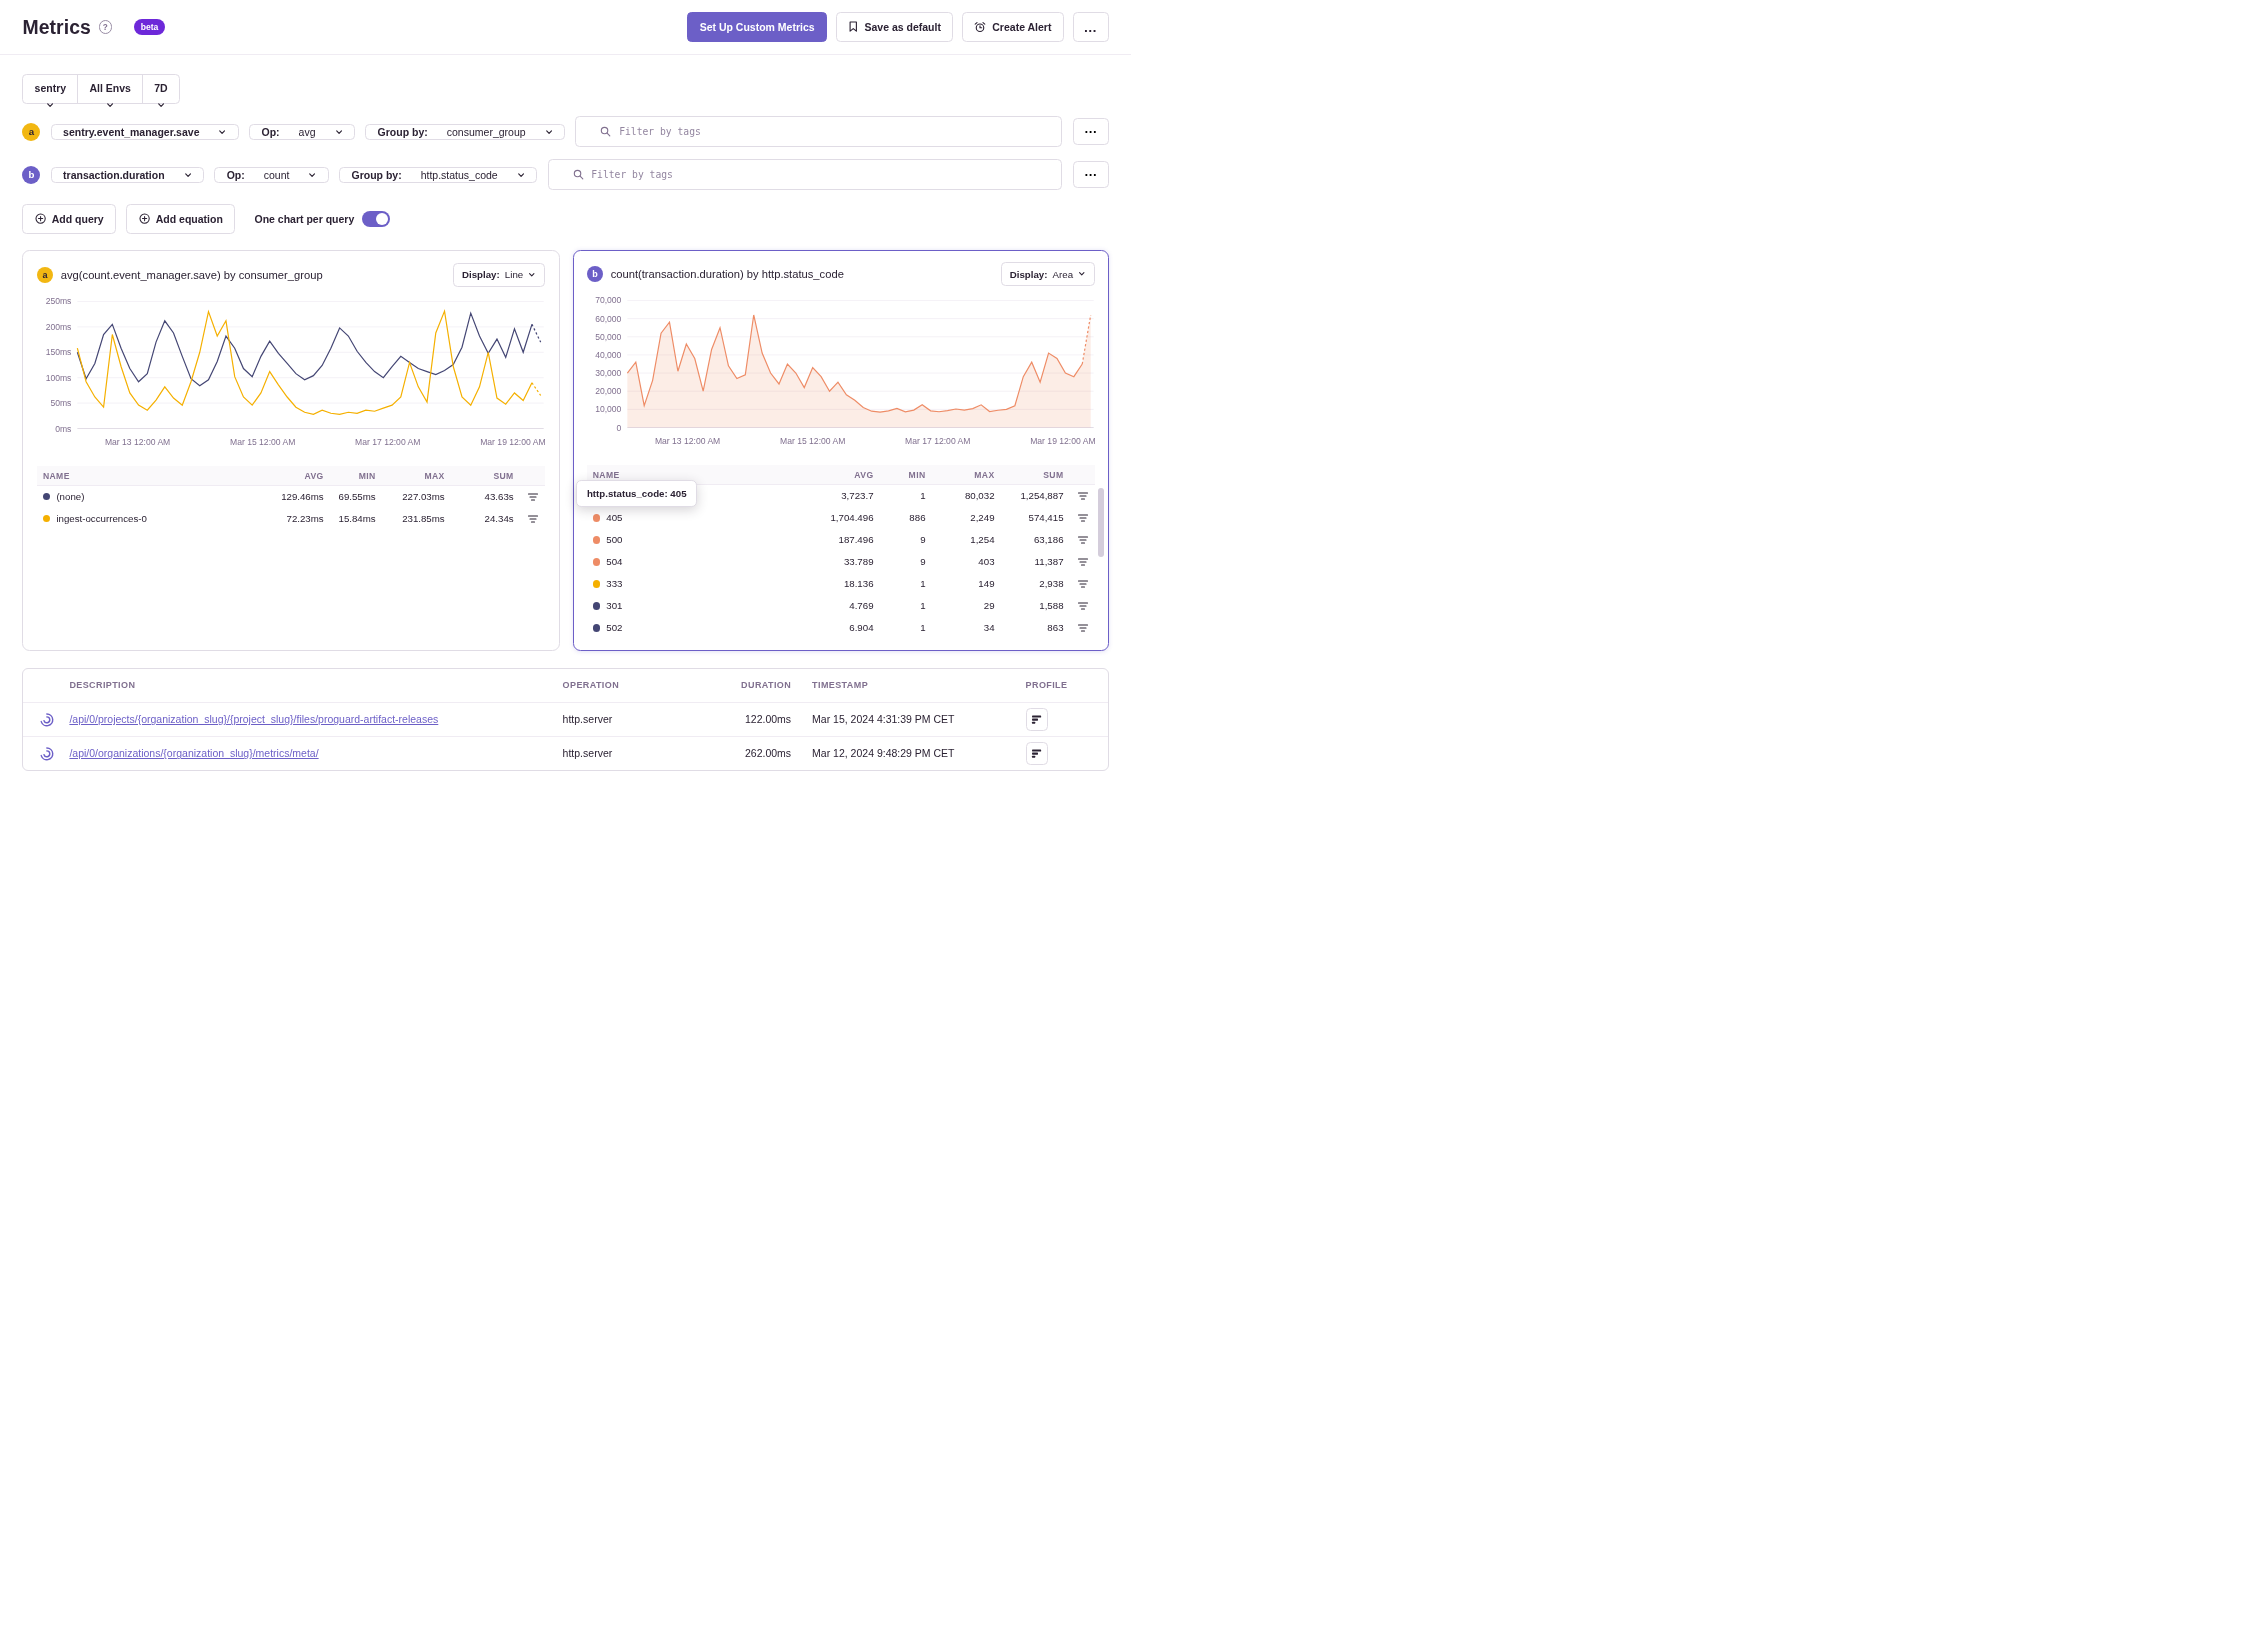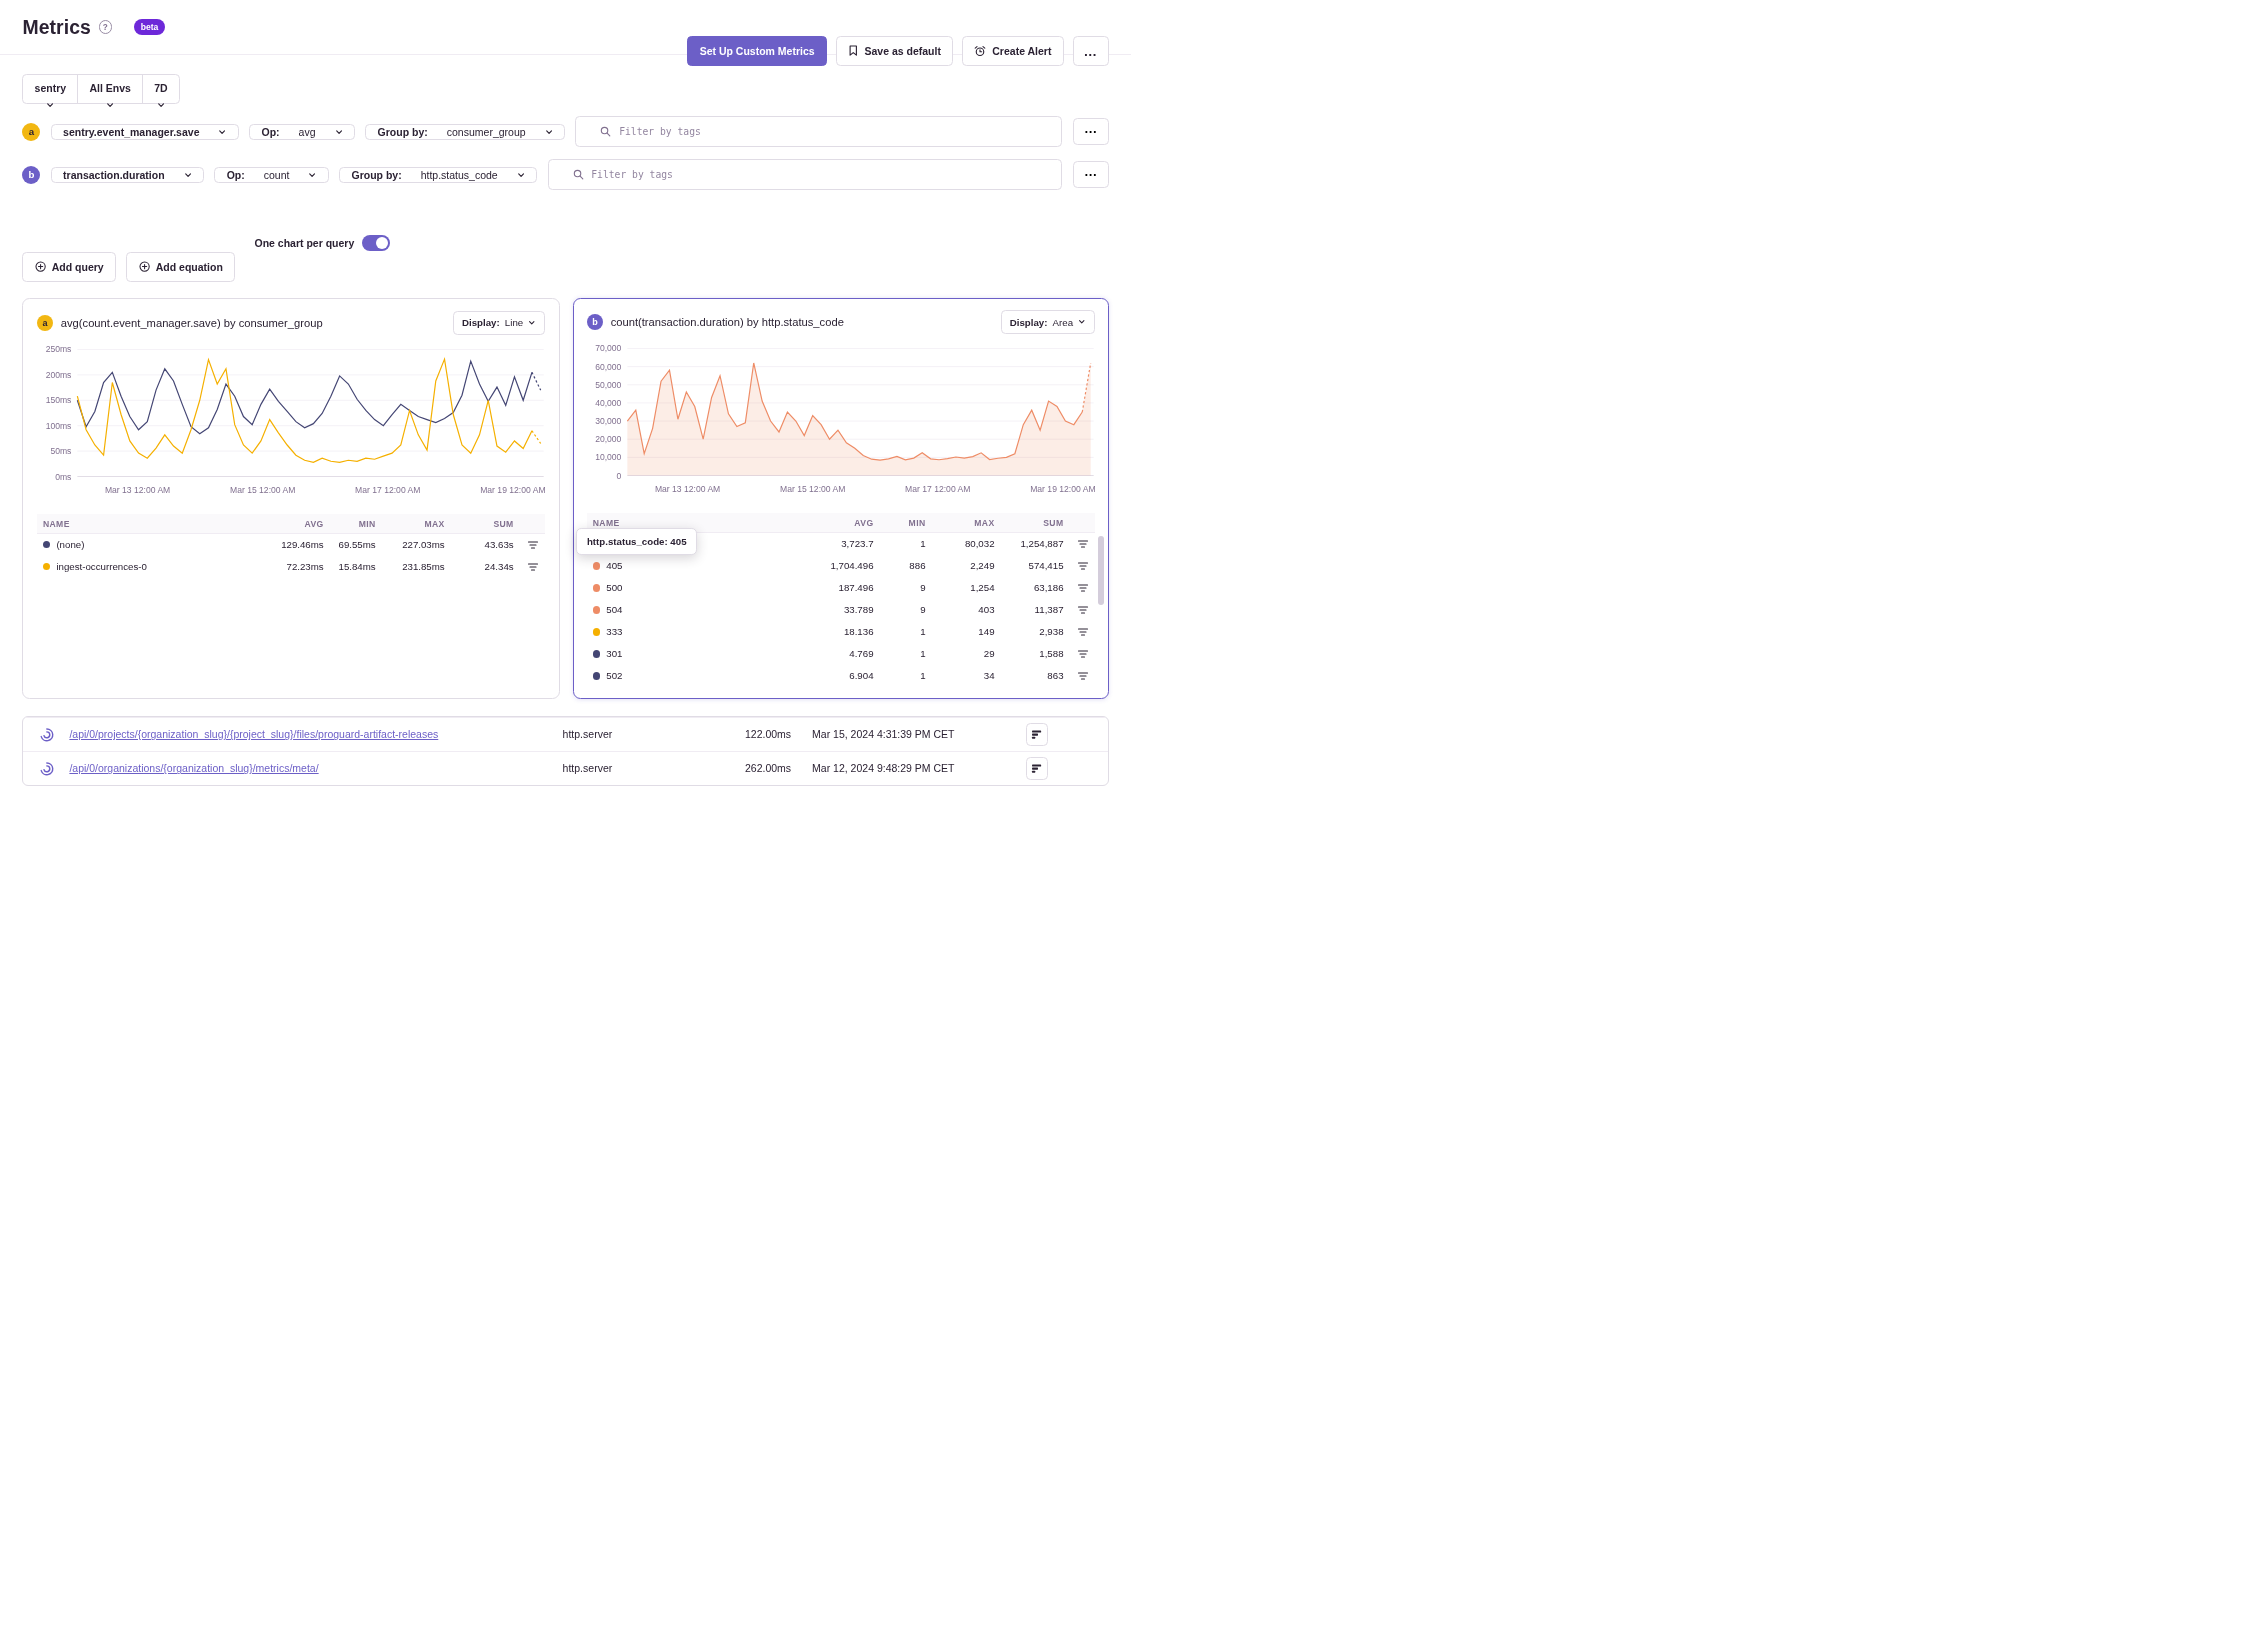--- a/index.html
+++ b/index.html
@@ -10,21 +10,21 @@
   
   .app-header { display:flex; align-items:center; height:55px; padding:0 22.4px; border-bottom:0.7px solid #F0ECF3; }
   .page-title { font-size:19.4px; font-weight:700; letter-spacing:0.1px; }
   .help-circ { width:13.5px; height:13.5px; border:0.7px solid #998DA5; border-radius:50%; color:#80708F;
     font-size:8.2px; font-weight:700; display:flex; align-items:center; justify-content:center; margin-left:7.5px; }
   .beta-pill { margin-left:22px; background:#6d28d9; color:#fff; font-size:8.6px; font-weight:700;
     border-radius:15px; padding:2.2px 6.7px 3px; }
   .header-actions { margin-left:auto; display:flex; gap:9px; align-items:center; }
   .btn { display:inline-flex; align-items:center; gap:6px; border:0.7px solid #E0DCE5; background:#fff;
     border-radius:4.5px; font-weight:700; font-size:10.5px; color:#2B2233; padding:0 11.2px; height:30px; cursor:pointer;
-    font-family:inherit; white-space:nowrap;margin-top:48px; }
+    font-family:inherit; white-space:nowrap; }
   .btn.primary { background:#6C5FC7; border-color:#6C5FC7; color:#fff; }
   .btn.icononly { width:36px; justify-content:center; padding:0; font-size:13.5px; letter-spacing:0.7px; }
 
   .main { padding:0 22.4px; }
 
   
   .scope-bar { margin-top:19.4px; display:flex; }
   .seg-group { display:inline-flex; border:0.7px solid #E0DCE5; border-radius:4.5px; height:30px; background:#fff; }
   .seg { display:flex; align-items:center; gap:6.7px; padding:0 11.2px; font-weight:700; font-size:10.5px; border-left:0.7px solid #E0DCE5; cursor:pointer;flex-direction:column; }
   .seg:first-child { border-left:none; }
@@ -567,20 +567,28 @@
               </div>
             </div>
           <div class="vscroll"></div>
         </div>
       </div>
 
     </div>
 
 
     <div class="events-table">
+      <div class="ev-head">
+        <div></div>
+        <div>DESCRIPTION</div>
+        <div>OPERATION</div>
+        <div class="num-r">DURATION</div>
+        <div class="ts">TIMESTAMP</div>
+        <div>PROFILE</div>
+      </div>
       <div>
           <div class="ev-row">
             <div class="ev-icon">
               <svg width="15.7" height="15.7" viewBox="0 0 24 24">
                 <g fill="none" stroke="#6C5FC7" stroke-width="2.2" stroke-linecap="round">
                   <path d="M12 3a9 9 0 1 1-8.6 11.7"></path>
                   <path d="M12 7.5a4.5 4.5 0 1 1-4.3 5.9"></path>
                 </g>
               </svg>
             </div>

